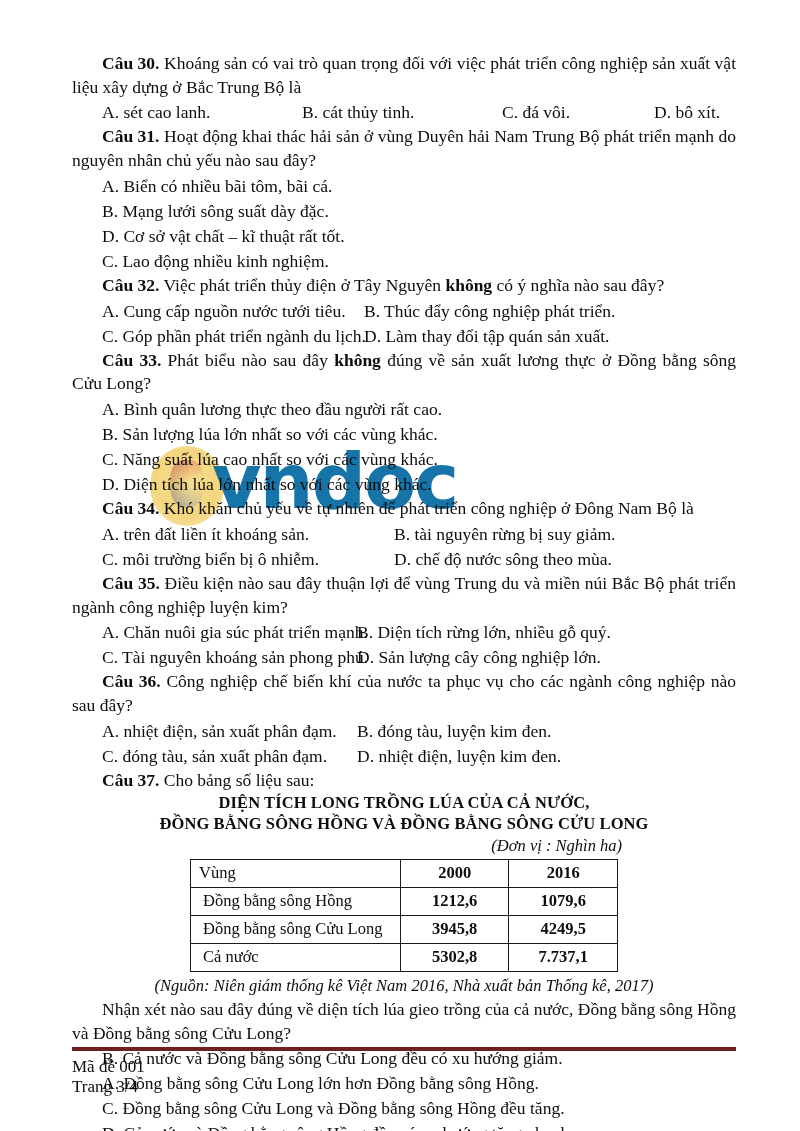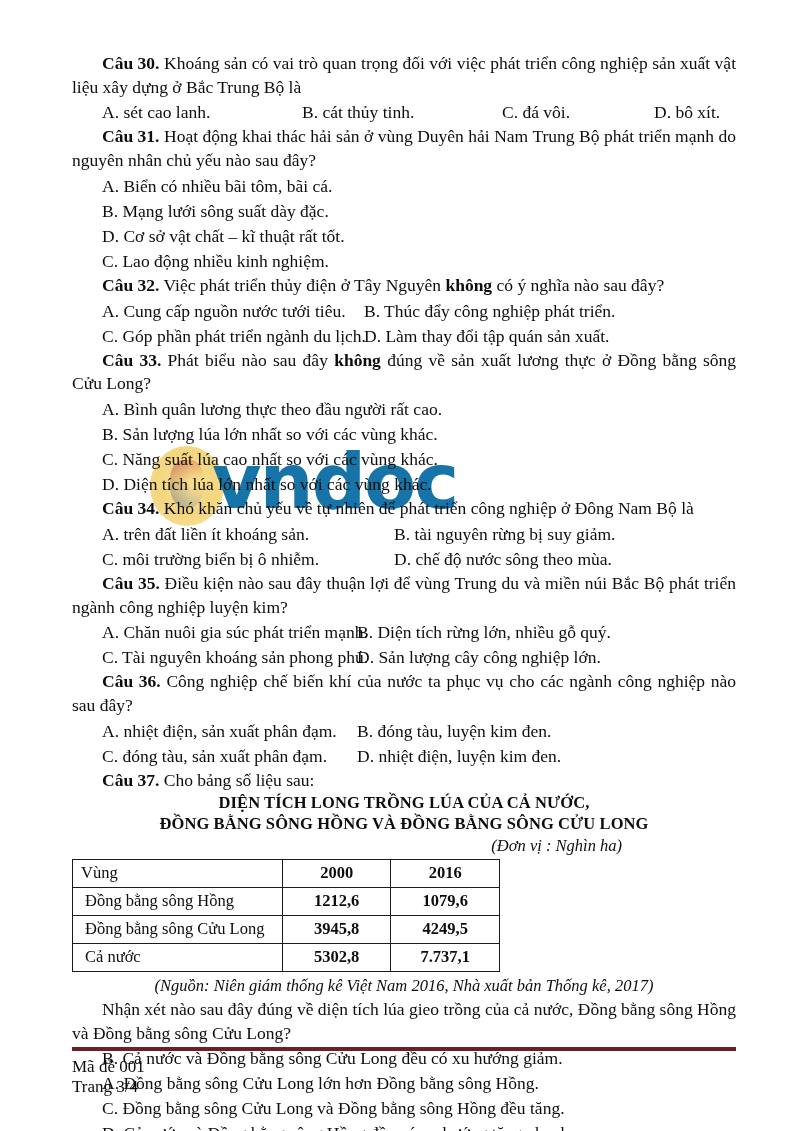--- a/index.html
+++ b/index.html
@@ -119,20 +119,21 @@
     letter-spacing: .1px;
   }
   .tbl-unit {
     text-align: right;
     font-style: italic;
     font-size: 16.5px;
     margin: 2px 114px 3px 0;
   }
   .tbl-wrap {
     display: flex;
+    justify-content: center;
   }
   table.data {
     border-collapse: collapse;
     width: 428px;
     font-size: 16.5px;
   }
   table.data td, table.data th {
     border: 1px solid #1a1a1a;
     padding: 3px 8px 4px 8px;
     height: 25px;

